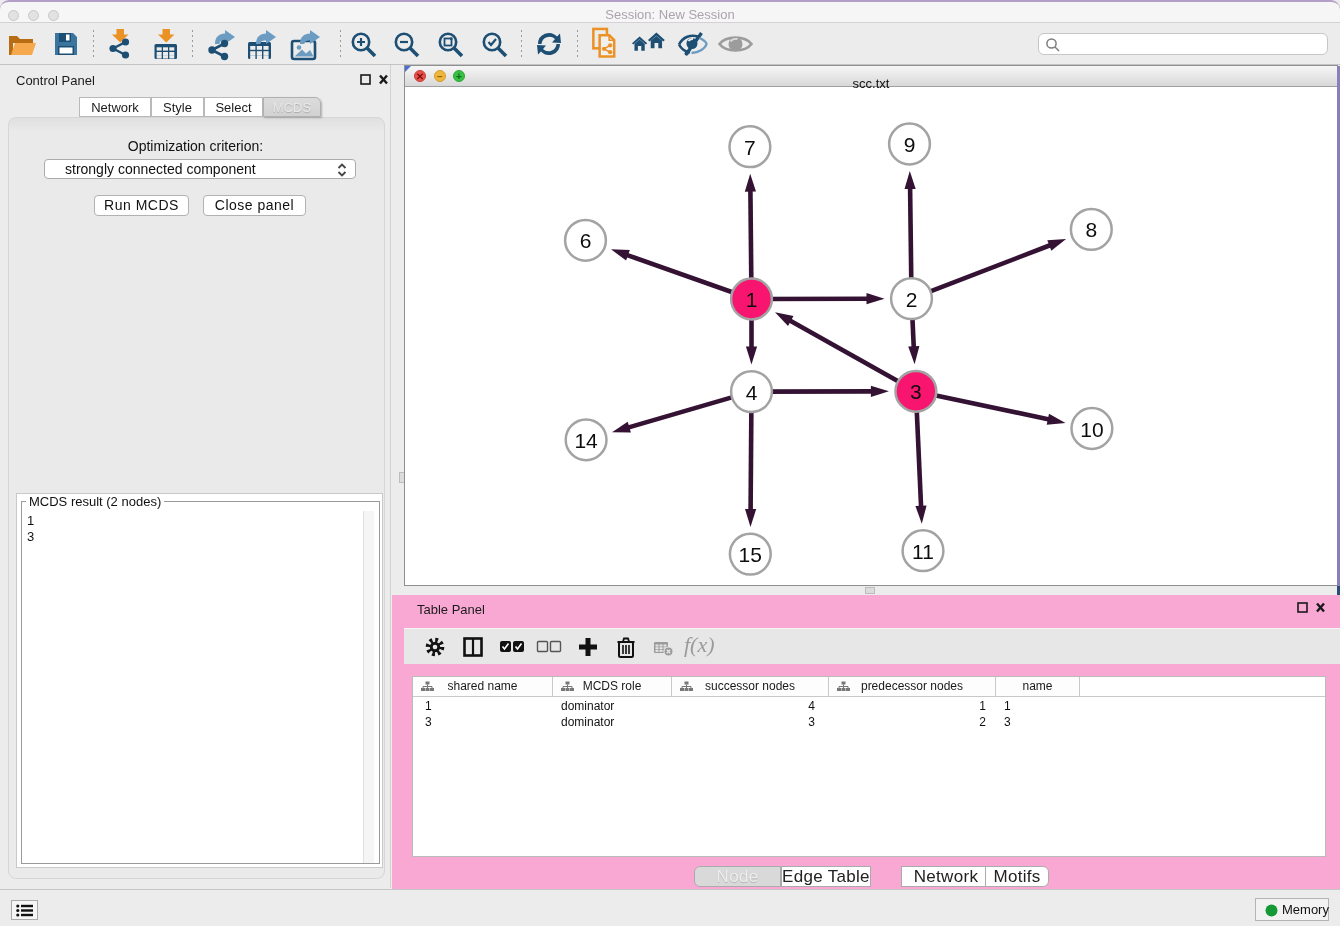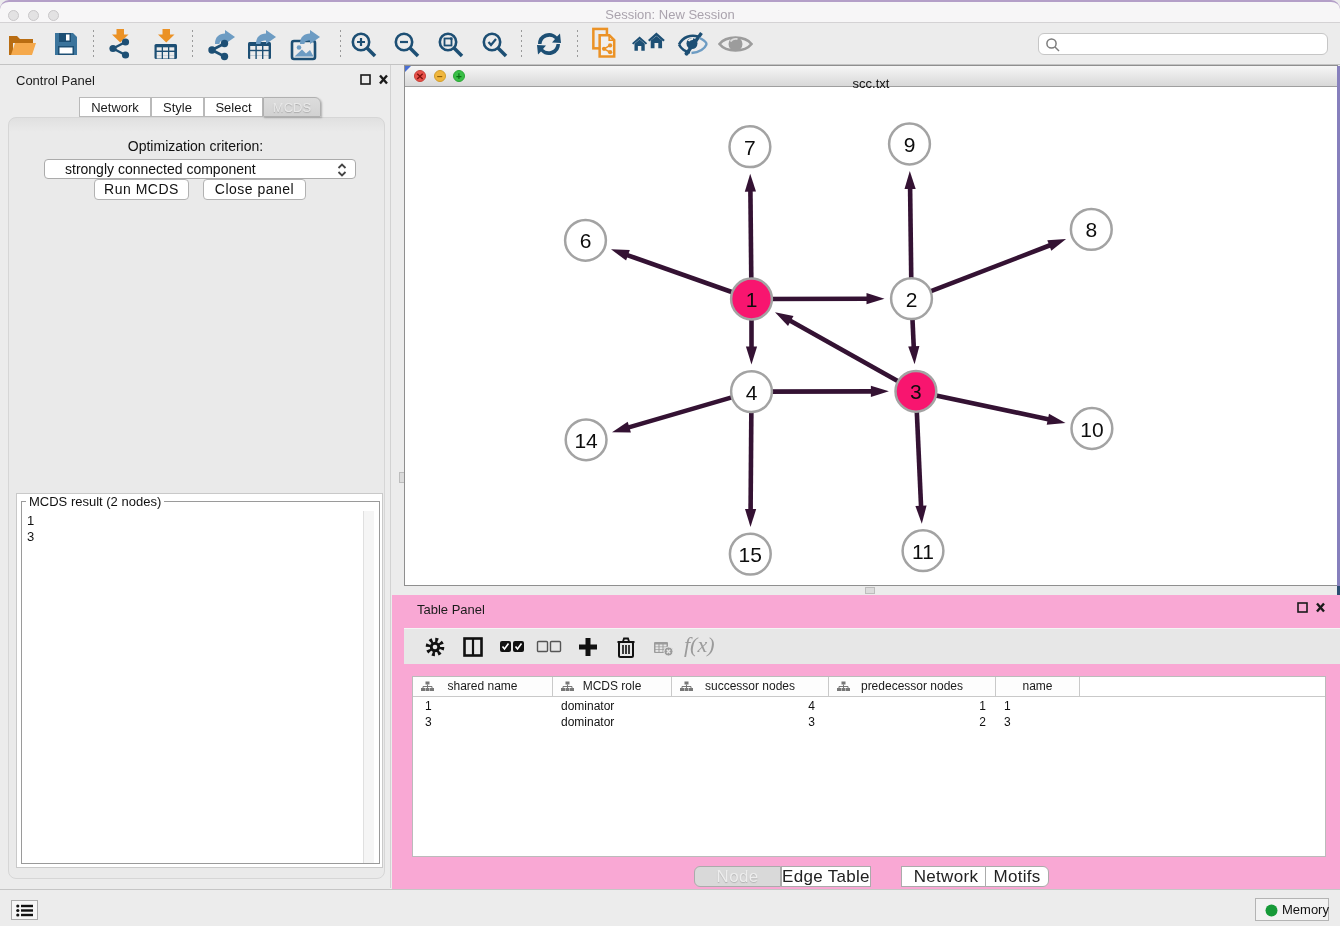--- a/index.html
+++ b/index.html
@@ -31,21 +31,21 @@
 #cp-body { position:absolute; left:8px; top:52px; width:377px; height:762px;
   background:linear-gradient(#e0e0e0, #eaeaea 14px); border:1px solid #d6d6d6; border-radius:8px; }
 .tabrow { position:absolute; top:32px; height:20px; font-size:13px; }
 .tab { position:absolute; top:0; height:20px; line-height:19px; text-align:center;
   background:#fff; border:1px solid #b9b9b9; color:#1b1b1b; }
 .tab.sel { background:linear-gradient(#dcdcdc,#d2d2d2); color:#e9e9e9;
   text-shadow:0 1px 1px #aaa; border-color:#b0b0b0; box-shadow:1px 1px 2px rgba(0,0,0,0.25); }
 #opt-label { position:absolute; left:0; top:73px; width:400px; text-align:center; font-size:14px; color:#111; }
 #dropdown { position:absolute; left:44px; top:94px; width:312px; height:20px; background:#fff;
   border:1px solid #ababab; border-radius:4px; font-size:14px; color:#111; line-height:18px; padding-left:20px; }
-.btn { position:absolute; top:114px; height:21px; background:#fff; border:1px solid #b2b2b2;
+.btn { position:absolute; top:130px; height:21px; background:#fff; border:1px solid #b2b2b2;
   border-radius:4px; font-size:14px; color:#111; text-align:center; line-height:19px; letter-spacing:0.5px; }
 #mcds-box { position:absolute; left:16px; top:428px; width:367px; height:375px; background:#fff;
   border:1px solid #c9c9c9; }
 #mcds-field { position:absolute; left:4px; top:7px; width:359px; height:363px; border:1px solid #9a9a9a; }
 #mcds-legend { position:absolute; left:4px; top:-8px; background:#fff; padding:0 3px; font-size:13px; color:#111; }
 #mcds-scroll { position:absolute; right:5px; top:9px; width:11px; height:352px; background:#f5f5f5; border-left:1px solid #e0e0e0;}
 
 
 #netwin { position:absolute; left:404px; top:65px; width:934px; height:521px;
   border:1px solid #8f8f8f; background:#fff; }

